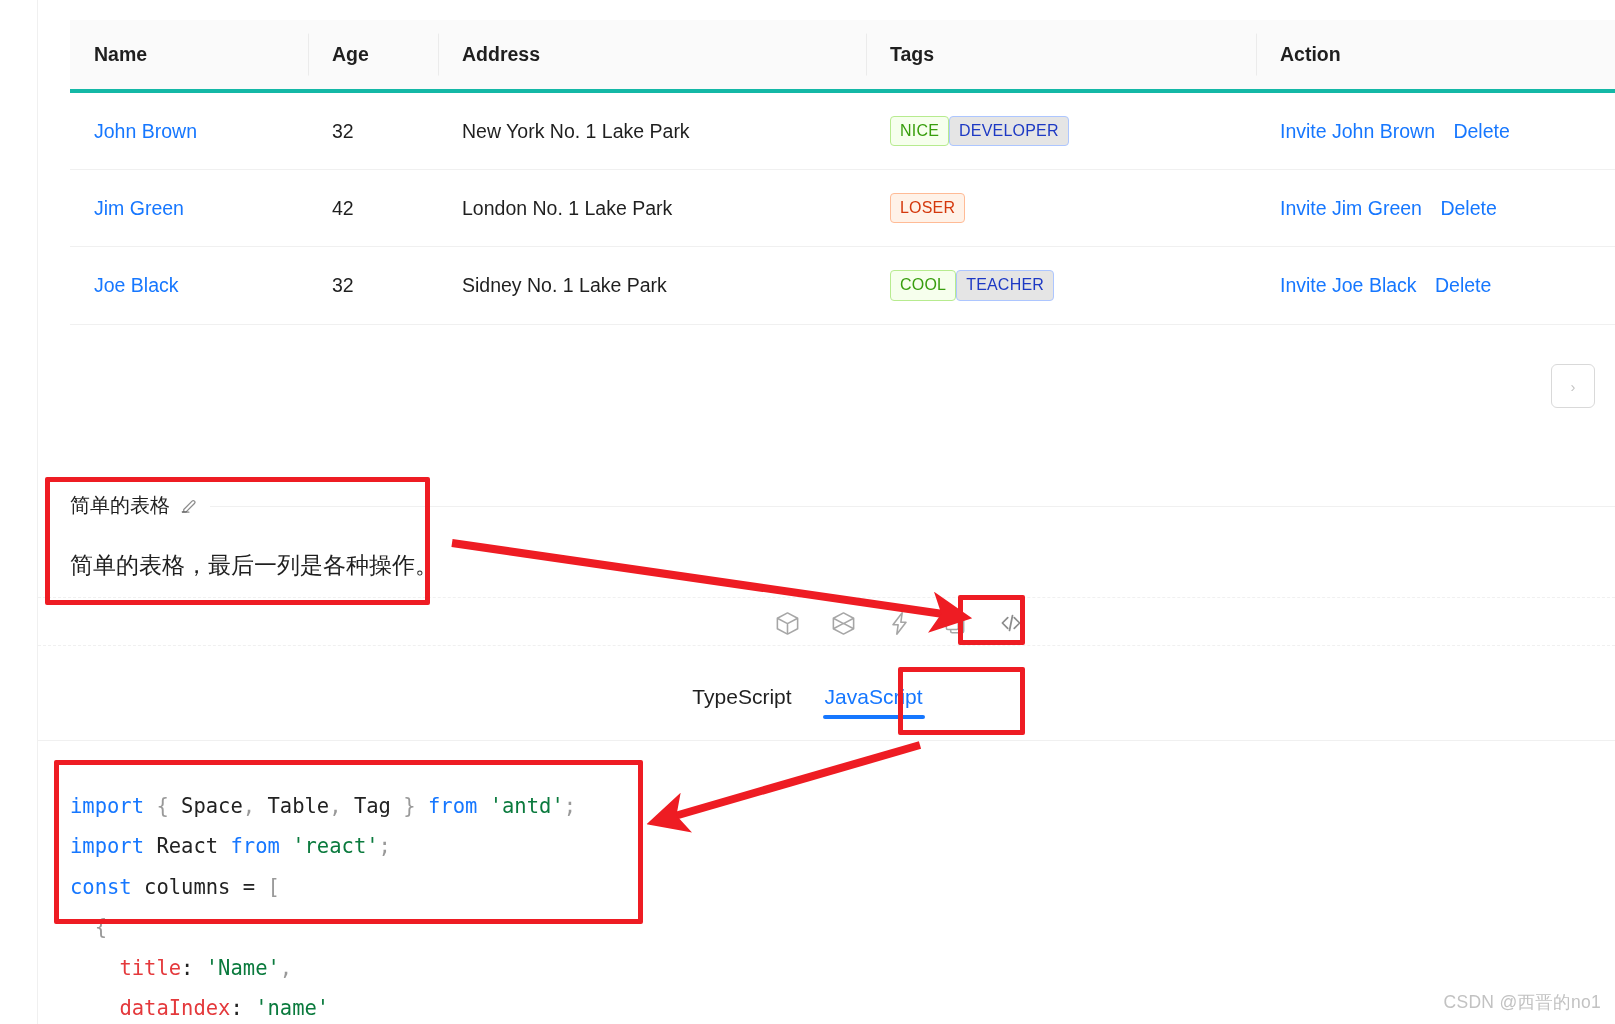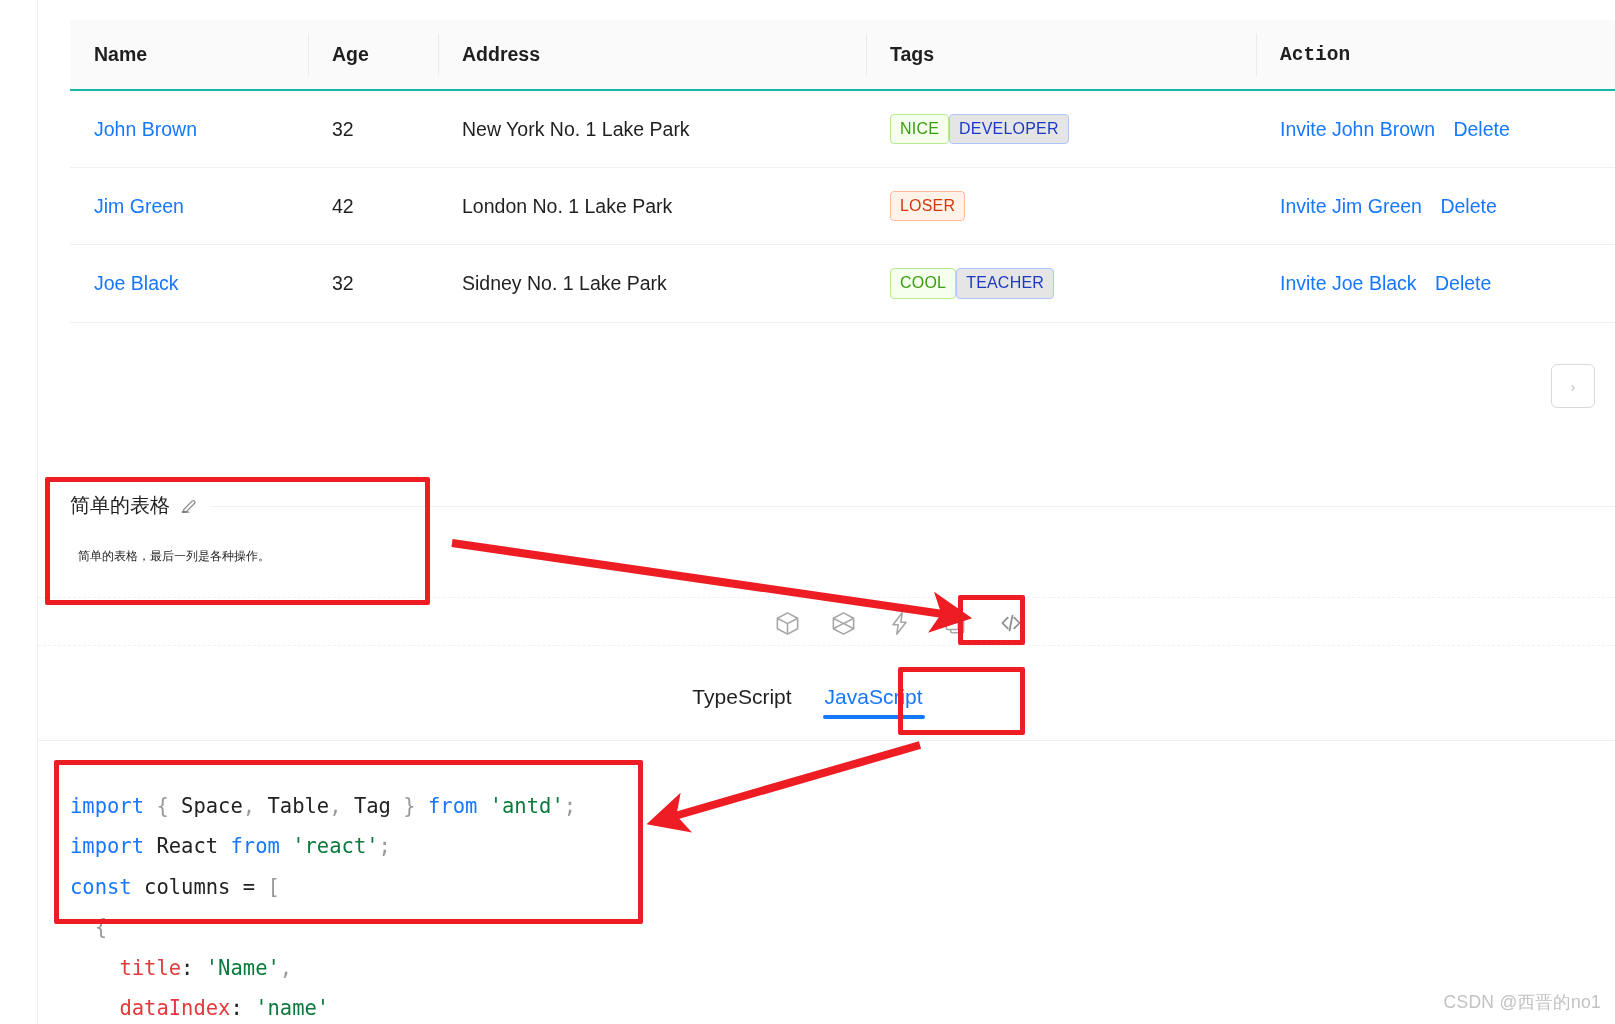--- a/index.html
+++ b/index.html
@@ -40,21 +40,21 @@
     table-layout: fixed;
     font-size: 19px;
   }
   table.antd-table thead th {
     background: #fafafa;
     font-weight: 600;
     text-align: left;
     padding: 23px 24px;
     font-size: 19.5px;
     color: rgba(0,0,0,0.88);
-    border-bottom: 2px solid #14b8a6;
+    border-bottom: 4px solid #14b8a6;
     position: relative;
     white-space: nowrap;
   }
   table.antd-table thead th + th::before {
     content: "";
     position: absolute;
     left: 0; top: 50%;
     transform: translateY(-50%);
     width: 1px; height: 2.2em;
     background: rgba(5,5,5,0.06);
@@ -64,21 +64,21 @@
     border-bottom: 1px solid #f0f0f0;
     font-size: 19.5px;
     vertical-align: middle;
     color: rgba(0,0,0,0.88);
     white-space: nowrap;
   }
   .col-name  { width: 238px; }
   .col-age   { width: 130px; }
   .col-addr  { width: 428px; }
   .col-tags  { width: 390px; }
-  .col-act   { width: 359px; font-family: Liberation Mono, monospace; }
+  .col-act   { width: 359px; }
 
   a.link {
     color: #1677ff;
     text-decoration: none;
     cursor: pointer;
   }
 
   .tag {
     display: inline-block;
     padding: 2px 9px 3px;
@@ -140,24 +140,24 @@
     position: relative;
   }
   .desc-title .rule {
     position: absolute;
     left: 140px; right: -1080px; top: 50%;
     height: 1px;
     background: #f0f0f0;
   }
   .edit-icon { color: rgba(0,0,0,0.45); display: inline-flex; }
   .desc-body {
-    font-size: 12px;
+    font-size: 23px;
     color: rgba(0,0,0,0.88);
     line-height: 1.6;
-    margin: 8px;
+    margin: 0;
   }
 
   
   .dashed-divider {
     position: absolute;
     left: 38px; top: 645px;
     width: 1577px; height: 0;
     border-top: 1px dashed #f0f0f0;
   }
   .tool-divider-top {

